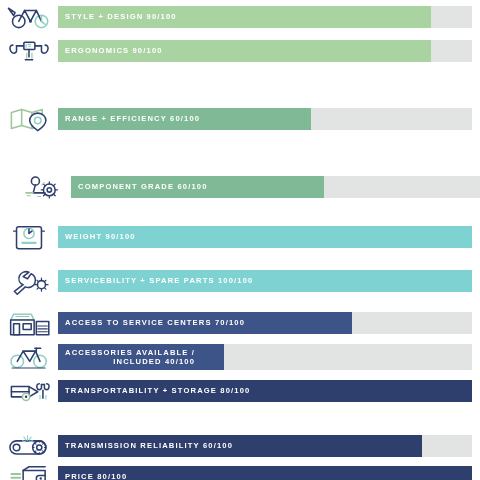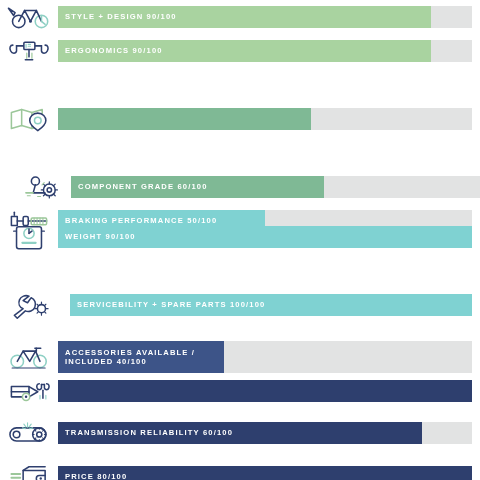--- a/index.html
+++ b/index.html
@@ -68,21 +68,21 @@
     justify-content: center;
     color: #ffffff;
     font-size: 7.6px;
     font-weight: bold;
     letter-spacing: 1.15px;
     line-height: 9.5px;
     white-space: pre-line;
     text-transform: uppercase;
     z-index: 2;
   }
-  .tall .bar-wrap { height: 32px; }
+  .tall .bar-wrap { height: 26px; text-align: right; }
 </style>
 </head>
 <body>
 
 <div id="scorecard">
     <div class="row" style="top: 0px;">
       <div class="icon-cell">
         <svg width="44" height="30" viewBox="0 0 60 40" fill="none" stroke-width="2.1" stroke-linecap="round" stroke-linejoin="round">
           <circle cx="16" cy="26" r="8.5" stroke="#2e3f6e"></circle>
           <circle cx="47" cy="26" r="8.5" stroke="#8ed0c4"></circle>
@@ -123,87 +123,88 @@
         <svg width="44" height="30" viewBox="0 0 60 40" fill="none" stroke-width="2.1" stroke-linecap="round" stroke-linejoin="round">
           <path d="M6 11 L20 7 L34 11 L48 7 L48 29 L34 33 L20 29 L6 33 Z" stroke="#9cc79a"></path>
           <path d="M20 7 L20 29 M34 11 L34 33" stroke="#9cc79a"></path>
           <path d="M42 12 C35 12 31 17 31 22 C31 28 42 36 42 36 C42 36 53 28 53 22 C53 17 49 12 42 12 Z" stroke="#2e3f6e" fill="#fff"></path>
           <circle cx="42" cy="22" r="4.5" stroke="#8ed0c4"></circle>
         </svg>
       </div>
       <div class="bar-wrap">
         <div class="track" style="background: rgb(226, 227, 227);"></div>
         <div class="fill" style="width: 61%; background: rgb(127, 185, 149);"></div>
+        <div class="bar-label">RANGE + EFFICIENCY 60/100</div>
       </div>
     </div>
     <div class="row" style="top: 170px; margin-left: 13px;">
       <div class="icon-cell">
         <svg width="44" height="30" viewBox="0 0 60 40" fill="none" stroke-width="2.1" stroke-linecap="round" stroke-linejoin="round">
           <circle cx="40" cy="24" r="8" stroke="#2e3f6e"></circle>
           <circle cx="40" cy="24" r="3" stroke="#2e3f6e"></circle>
           <path d="M40 13 L40 16 M40 32 L40 35 M29 24 L32 24 M48 24 L51 24 M32 16 L34.5 18.5 M45.5 29.5 L48 32 M32 32 L34.5 29.5 M45.5 18.5 L48 16" stroke="#2e3f6e" stroke-width="1.7"></path>
           <circle cx="21" cy="12" r="5.5" stroke="#2e3f6e"></circle>
           <path d="M21 17 L18 28 L34 28" stroke="#2e3f6e"></path>
           <path d="M8 28 L18 28" stroke="#9cc79a"></path>
           <path d="M10 32 L14 32 M24 33 L28 33 M30 17 L33 14" stroke="#9cc79a" stroke-width="1.5"></path>
         </svg>
       </div>
       <div class="bar-wrap">
         <div class="track" style="background: rgb(226, 227, 227);"></div>
         <div class="fill" style="width: 61%; background: rgb(127, 185, 149);"></div>
         <div class="bar-label">COMPONENT GRADE 60/100</div>
       </div>
     </div>
-    <div class="row" style="top: 204px;">
-      <div class="icon-cell">
-        <svg width="44" height="30" viewBox="0 0 60 40" fill="none" stroke-width="2.1" stroke-linecap="round" stroke-linejoin="round">
-          <path d="M6 14 L14 14 L14 26 L6 26 Z" stroke="#2e3f6e" fill="#fff"></path>
-          <path d="M14 20 L22 20" stroke="#2e3f6e"></path>
-          <rect x="22" y="14" width="7" height="12" rx="2" stroke="#2e3f6e"></rect>
-          <path d="M29 20 L54 20" stroke="#2e3f6e"></path>
-          <rect x="33" y="16" width="21" height="9" rx="1.5" stroke="#9cc79a"></rect>
-          <path d="M37 16 L37 25 M41 16 L41 25 M45 16 L45 25 M49 16 L49 25" stroke="#9cc79a" stroke-width="1.4"></path>
-          <path d="M10 12 L10 8" stroke="#2e3f6e"></path>
-        </svg>
-      </div>
-      <div class="bar-wrap">
-        <div class="track" style="background: rgb(226, 227, 227);"></div>
-        <div class="fill" style="width: 50%; background: rgb(127, 210, 210);"></div>
-        <div class="bar-label">BRAKING PERFORMANCE 50/100</div>
-      </div>
-    </div>
     <div class="row" style="top: 220px;">
       <div class="icon-cell">
         <svg width="44" height="30" viewBox="0 0 60 40" fill="none" stroke-width="2.1" stroke-linecap="round" stroke-linejoin="round">
           <rect x="13" y="6" width="34" height="30" rx="3" stroke="#2e3f6e" fill="#fff"></rect>
           <circle cx="30" cy="15" r="7" stroke="#8ed0c4"></circle>
           <path d="M30 15 L30 9" stroke="#2e3f6e"></path>
           <path d="M30 15 L34 12" stroke="#2e3f6e"></path>
           <path d="M21 28 L39 28" stroke="#8ed0c4" stroke-width="3"></path>
           <path d="M13 12 L9 12 M47 12 L51 12" stroke="#2e3f6e" stroke-width="1.6"></path>
         </svg>
       </div>
       <div class="bar-wrap">
         <div class="track" style="background: rgb(226, 227, 227);"></div>
         <div class="fill" style="width: 100%; background: rgb(127, 210, 210);"></div>
         <div class="bar-label">WEIGHT 90/100</div>
       </div>
     </div>
-    <div class="row" style="top: 288px; gap: 12px;">
+    <div class="row" style="top: 264px;">
       <div class="icon-cell">
         <svg width="44" height="30" viewBox="0 0 60 40" fill="none" stroke-width="2.1" stroke-linecap="round" stroke-linejoin="round">
           <path d="M30 8 C25 6 19 8 17 13 C15 18 17 23 22 25 L10 34 L14 38 L25 28 C30 30 36 28 38 23 C40 18 38 12 33 10 L28 17 L22 14 Z" stroke="#2e3f6e" fill="#fff"></path>
           <circle cx="47" cy="25" r="5.5" stroke="#2e3f6e"></circle>
           <path d="M47 16 L47 19 M47 31 L47 34 M38 25 L41 25 M53 25 L56 25 M41 19 L43 21 M51 29 L53 31 M41 31 L43 29 M51 21 L53 19" stroke="#2e3f6e" stroke-width="1.6"></path>
         </svg>
       </div>
       <div class="bar-wrap">
         <div class="track" style="background: rgb(226, 227, 227);"></div>
         <div class="fill" style="width: 100%; background: rgb(127, 210, 210);"></div>
         <div class="bar-label">SERVICEBILITY + SPARE PARTS 100/100</div>
+      </div>
+    </div>
+    <div class="row" style="top: 306px;">
+      <div class="icon-cell">
+        <svg width="44" height="30" viewBox="0 0 60 40" fill="none" stroke-width="2.1" stroke-linecap="round" stroke-linejoin="round">
+          <path d="M5 16 L9 8 L33 8 L37 16 Z" stroke="#8ed0c4"></path>
+          <path d="M5 16 L37 16 L37 36 L5 36 Z" stroke="#2e3f6e" fill="#fff"></path>
+          <path d="M9 21 L17 21 L17 36 L9 36 Z" stroke="#2e3f6e"></path>
+          <path d="M22 21 L33 21 L33 29 L22 29 Z" stroke="#2e3f6e"></path>
+          <path d="M12 11 L30 11" stroke="#9cc79a" stroke-width="1.4"></path>
+          <path d="M40 18 L57 18 L57 36 L40 36 Z" stroke="#2e3f6e"></path>
+          <path d="M42 24 L55 24 M42 28 L55 28 M42 32 L55 32" stroke="#2e3f6e" stroke-width="1.5"></path>
+        </svg>
+      </div>
+      <div class="bar-wrap">
+        <div class="track" style="background: rgb(226, 227, 227);"></div>
+        <div class="fill" style="width: 71%; background: rgb(61, 84, 136);"></div>
+        <div class="bar-label">ACCESS TO SERVICE CENTERS 70/100</div>
       </div>
     </div>
     <div class="row tall" style="top: 340px;">
       <div class="icon-cell">
         <svg width="44" height="30" viewBox="0 0 60 40" fill="none" stroke-width="2.1" stroke-linecap="round" stroke-linejoin="round">
           <circle cx="14" cy="26" r="8.5" stroke="#8ed0c4"></circle>
           <circle cx="45" cy="26" r="8.5" stroke="#8ed0c4"></circle>
           <path d="M14 26 L22 12 L31 26 L39 12 L45 26" stroke="#2e3f6e"></path>
           <path d="M22 12 L39 12" stroke="#2e3f6e"></path>
           <path d="M38 8 L46 8" stroke="#2e3f6e"></path>
@@ -229,23 +230,24 @@
           <path d="M44 10 C41 10 40 13 41 16 C42 19 46 19 47 16 L47 11" stroke="#2e3f6e"></path>
           <path d="M54 10 C57 10 58 13 57 16 C56 19 52 19 51 16 L51 11" stroke="#2e3f6e"></path>
           <path d="M47 11 L51 11" stroke="#2e3f6e"></path>
           <path d="M49 19 L49 30" stroke="#2e3f6e"></path>
           <path d="M45 26 L45 31 M53 26 L53 31" stroke="#8ed0c4" stroke-width="1.5"></path>
         </svg>
       </div>
       <div class="bar-wrap">
         <div class="track" style="background: rgb(226, 227, 227);"></div>
         <div class="fill" style="width: 100%; background: rgb(46, 63, 110);"></div>
-      </div>
-    </div>
-    <div class="row" style="top: 416px;">
+        <div class="bar-label">TRANSPORTABILITY + STORAGE 80/100</div>
+      </div>
+    </div>
+    <div class="row" style="top: 429px;">
       <div class="icon-cell">
         <svg width="44" height="30" viewBox="0 0 60 40" fill="none" stroke-width="2.1" stroke-linecap="round" stroke-linejoin="round">
           <path d="M13 13 A9 9 0 0 0 13 31 L44 31 A9 9 0 0 0 44 13 Z" stroke="#2e3f6e" fill="#fff"></path>
           <circle cx="13" cy="22" r="4.5" stroke="#2e3f6e"></circle>
           <circle cx="44" cy="22" r="9" stroke="#2e3f6e"></circle>
           <circle cx="44" cy="22" r="3.5" stroke="#2e3f6e"></circle>
           <path d="M44 13 L44 15 M44 29 L44 31 M35 22 L37 22 M51 22 L53 22 M38 16 L39.5 17.5 M48.5 26.5 L50 28 M38 28 L39.5 26.5 M48.5 17.5 L50 16" stroke="#2e3f6e" stroke-width="1.4"></path>
           <path d="M28 6 L28 12 M23 8 L26 12 M33 8 L30 12 M21 13 L25 14 M35 13 L31 14" stroke="#8ed0c4" stroke-width="1.5"></path>
         </svg>
       </div>

